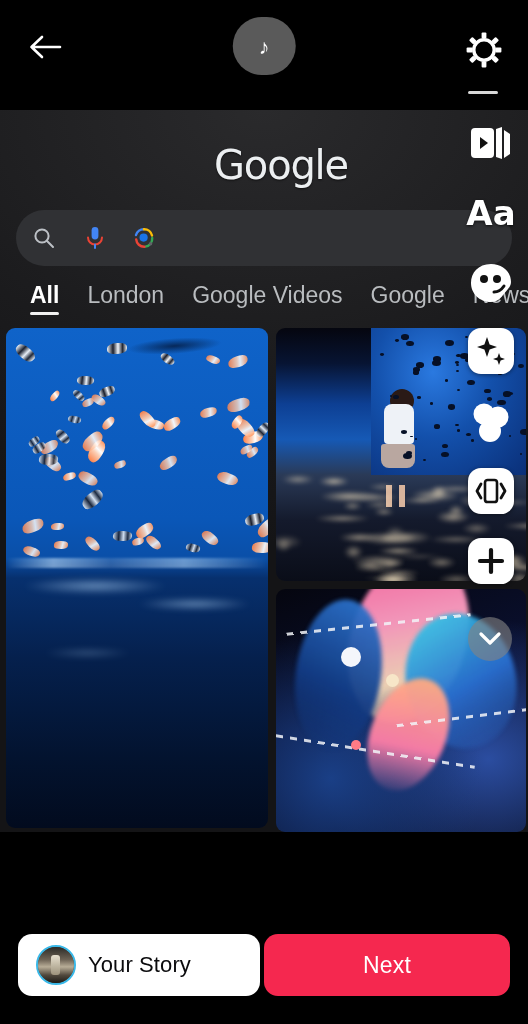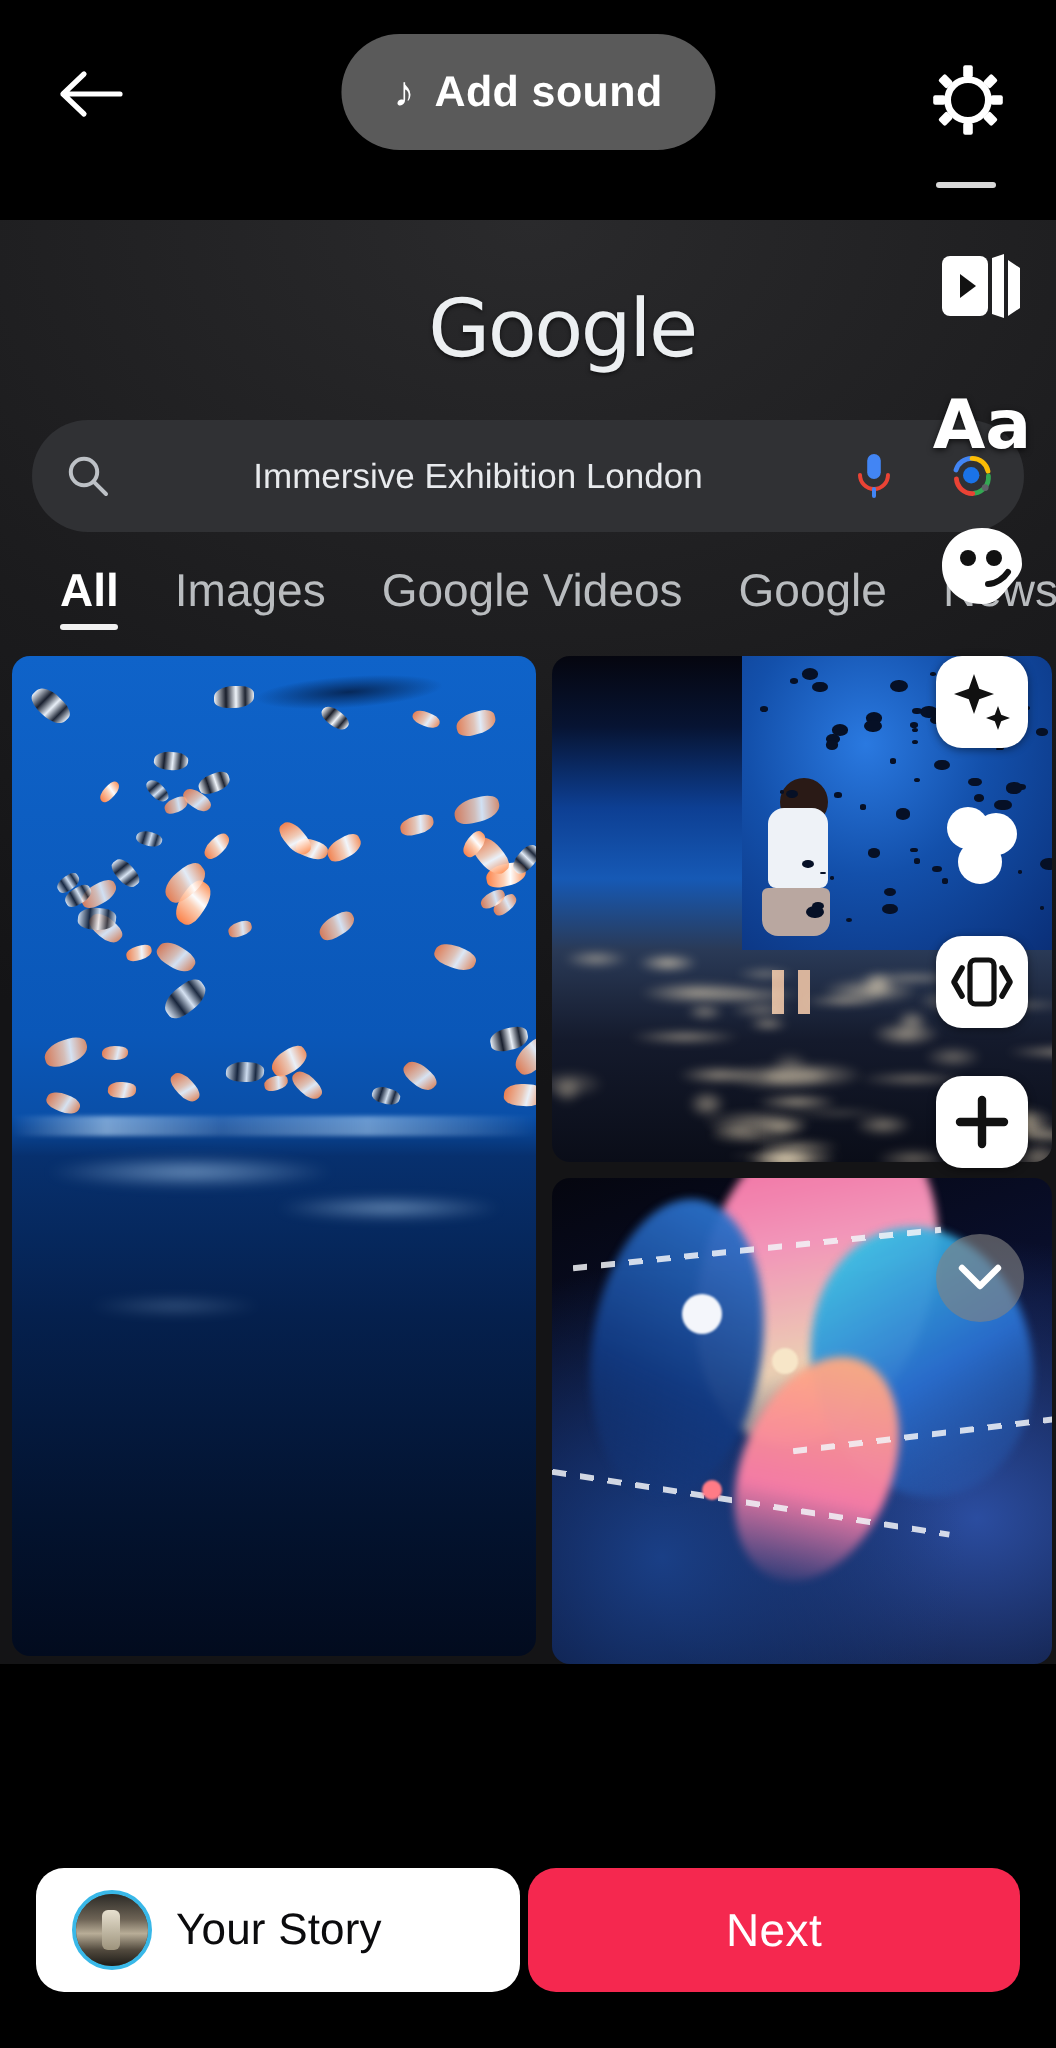--- a/index.html
+++ b/index.html
@@ -232,21 +232,20 @@
 <div id="topbar">
 
   <div id="back-arrow">
     <svg width="34" height="28" viewBox="0 0 34 28">
       <path d="M14 4 L3.5 14 L14 24 M3.5 14 H32" fill="none" stroke="#fff" stroke-width="2.6" stroke-linecap="round" stroke-linejoin="round"></path>
     </svg>
   </div>
 
   <div id="addsound">
     <span class="note">♪</span>
-    <span class="lbl">Add sound</span>
   </div>
 
   <div id="gear-btn">
     <svg width="40" height="40" viewBox="0 0 40 40">
       <g fill="none" stroke="#fff" stroke-width="3.4">
         <circle cx="20" cy="20" r="10.2"></circle>
       </g>
       <g fill="#fff">
         <rect x="17.6" y="2.6" width="4.8" height="6" rx="1"></rect>
         <rect x="17.6" y="31.4" width="4.8" height="6" rx="1"></rect>
@@ -267,21 +266,20 @@
 
   <div id="google-logo">Google</div>
 
   <div id="searchbar">
     <span id="search-icon">
       <svg width="22" height="22" viewBox="0 0 22 22">
         <circle cx="9" cy="9" r="6.6" fill="none" stroke="#bdc1c6" stroke-width="2"></circle>
         <line x1="13.8" y1="13.8" x2="20" y2="20" stroke="#bdc1c6" stroke-width="2" stroke-linecap="round"></line>
       </svg>
     </span>
-    <span id="search-text" title="Search">Immersive Exhibition London</span>
     <span id="mic-icon">
       <svg width="22" height="26" viewBox="0 0 22 26">
         <rect x="7.6" y="2" width="6.8" height="12.5" rx="3.4" fill="#4285f4"></rect>
         <path d="M4 12.5a7 7 0 0 0 14 0" fill="none" stroke="#ea4335" stroke-width="2" stroke-linecap="round"></path>
         <line x1="11" y1="19.5" x2="11" y2="23" stroke="#4285f4" stroke-width="2" stroke-linecap="round"></line>
       </svg>
     </span>
     <span id="lens-icon">
       <svg width="24" height="24" viewBox="0 0 24 24">
         <path d="M4 9 A8 8 0 0 1 12 3.2" fill="none" stroke="#4285f4" stroke-width="2.4" stroke-linecap="round"></path>
@@ -289,21 +287,21 @@
         <path d="M20.2 12 A8 8 0 0 1 13.4 20.6" fill="none" stroke="#34a853" stroke-width="2.4" stroke-linecap="round"></path>
         <path d="M12.4 20.8 A8 8 0 0 1 4.2 13.4" fill="none" stroke="#ea4335" stroke-width="2.4" stroke-linecap="round"></path>
         <circle cx="11.6" cy="11.6" r="4.1" fill="#1a73e8"></circle>
         <circle cx="18.6" cy="17.8" r="1.7" fill="#5f6368"></circle>
       </svg>
     </span>
   </div>
 
   <div id="tabs">
     <div class="tab active">All</div>
-    <div class="tab">Images</div>
+    <div class="tab">London</div>
     <div class="tab">Google Videos</div>
     <div class="tab">Google</div>
     <div class="tab">News</div>
   </div>
 
   <div id="grid">
 
     <div class="card" id="img-a">
       <div class="aquarium">
         <div class="shark"></div>

